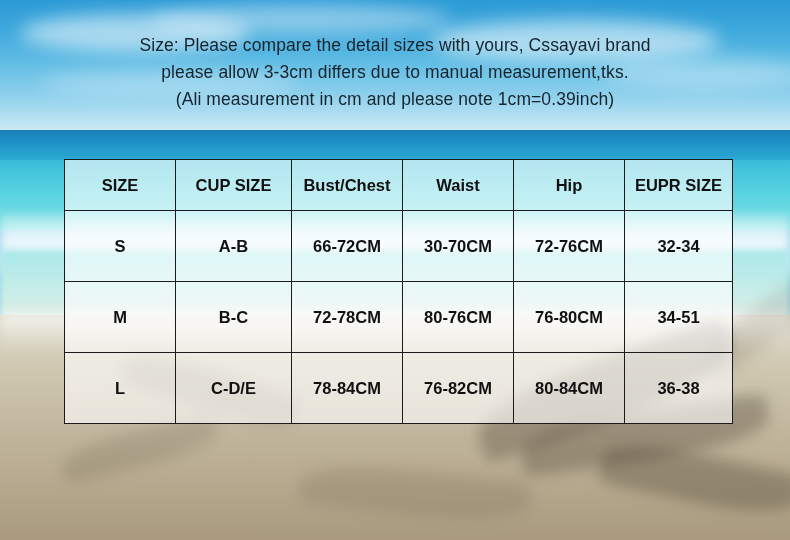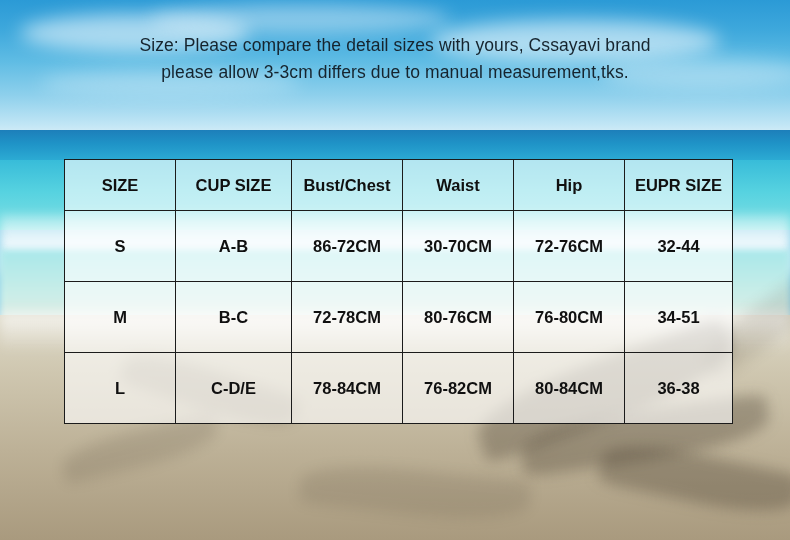--- a/index.html
+++ b/index.html
@@ -171,42 +171,43 @@
     <div class="shadow-leaf s3"></div>
     <div class="shadow-leaf s4"></div>
     <div class="shadow-leaf s5"></div>
     <div class="shadow-leaf s6"></div>
     <div class="shadow-leaf s7"></div>
   </div>
 
   <div class="heading">
     <span class="line">Size: Please compare the detail sizes with yours, Cssayavi brand</span>
     <span class="line">please allow 3-3cm differs due to manual measurement,tks.</span>
+    <span class="line">(Ali measurement in cm and please note 1cm=0.39inch)</span>
   </div>
 
   <div class="table-wrap">
     <table class="size-table">
       <thead>
         <tr>
           <th>SIZE</th>
           <th>CUP SIZE</th>
           <th>Bust/Chest</th>
           <th>Waist</th>
           <th>Hip</th>
           <th>EUPR SIZE</th>
         </tr>
       </thead>
       <tbody>
         <tr>
           <td>S</td>
           <td>A-B</td>
-          <td>86-72CM</td>
+          <td>66-72CM</td>
           <td>30-70CM</td>
           <td>72-76CM</td>
-          <td>32-44</td>
+          <td>32-34</td>
         </tr>
         <tr>
           <td>M</td>
           <td>B-C</td>
           <td>72-78CM</td>
           <td>80-76CM</td>
           <td>76-80CM</td>
           <td>34-51</td>
         </tr>
         <tr>

